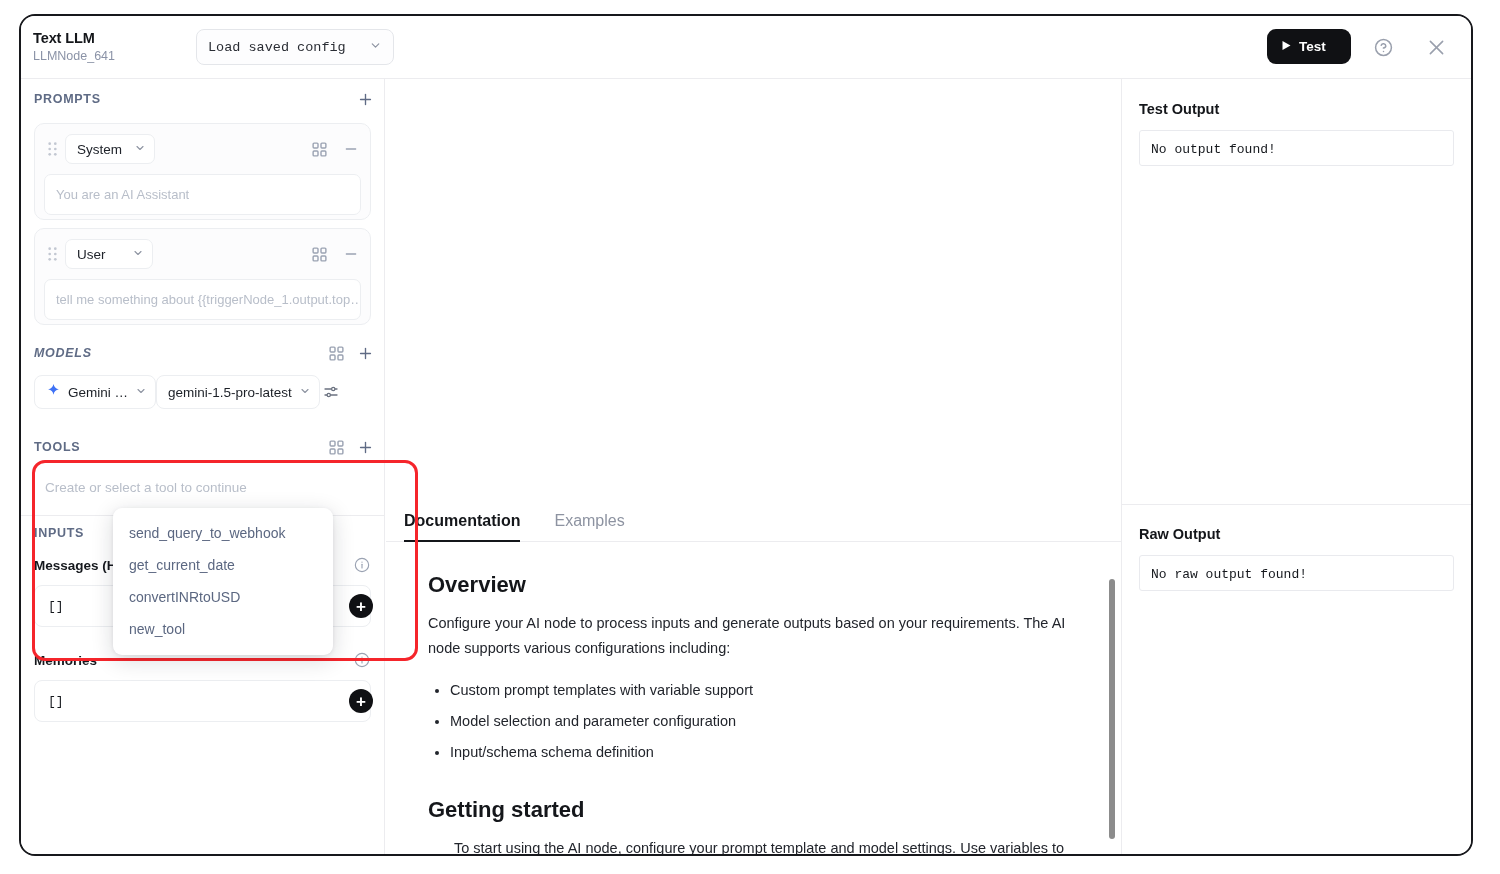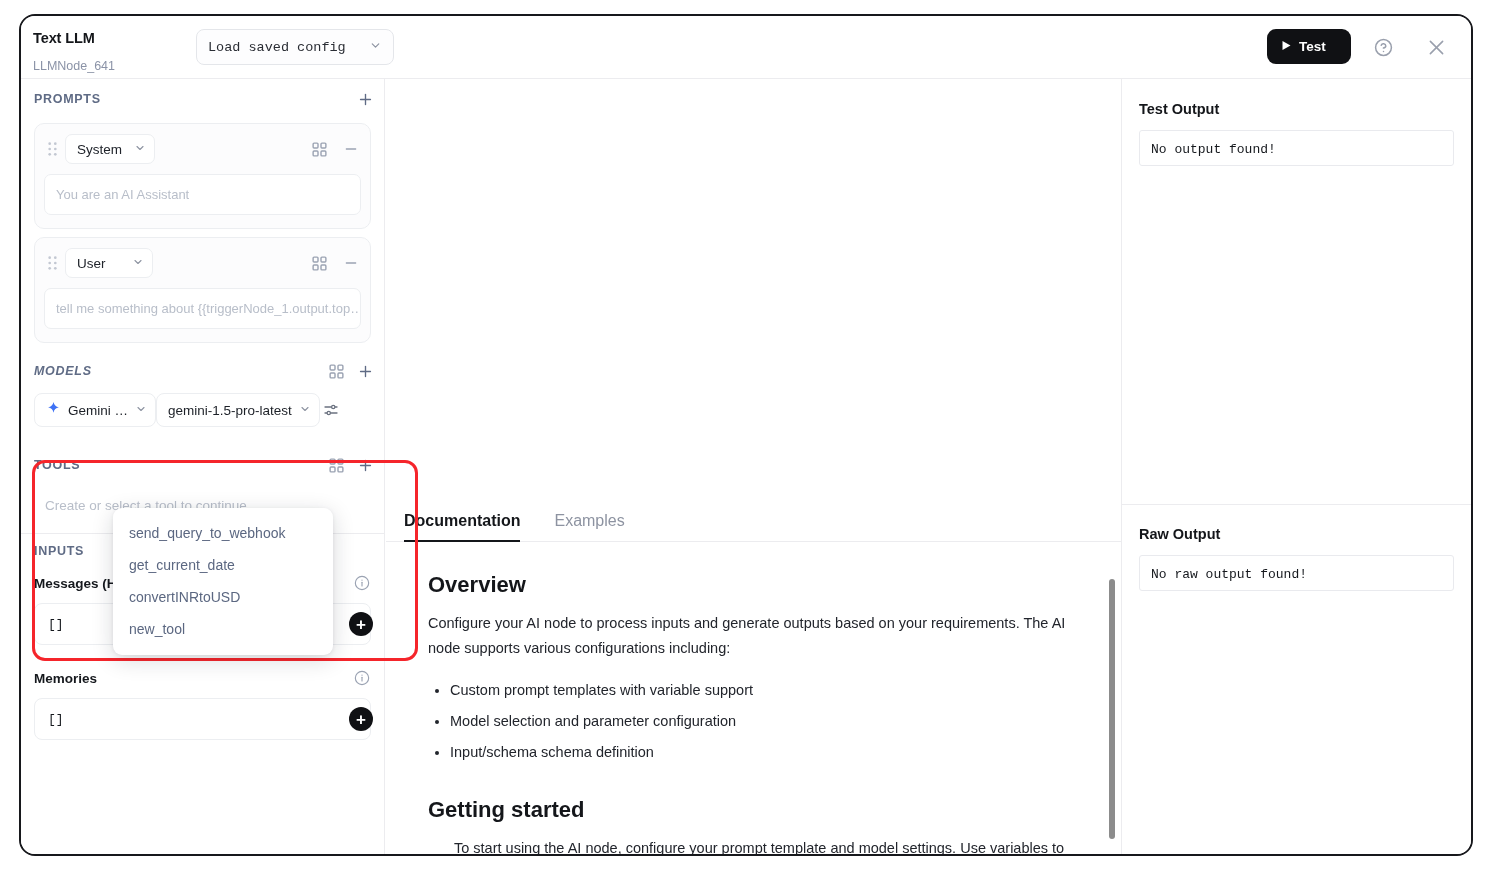--- a/index.html
+++ b/index.html
@@ -26,21 +26,21 @@
     position: absolute; left: 0; top: 0; right: 0; height: 63px;
     background: #ffffff;
     border-bottom: 1px solid #ececef;
   }
   #title-block { position: absolute; left: 12px; top: 13px; }
   #title-block .t-main {
     font-size: 14.5px; font-weight: bold; color: #14161a; line-height: 18px;
     letter-spacing: -0.1px;
   }
   #title-block .t-sub {
-    font-size: 12.5px; color: #8b93a7; line-height: 17px; margin-top: 11px;
+    font-size: 12.5px; color: #8b93a7; line-height: 17px; margin-top: 1px;
   }
 
   #config-select {
     position: absolute; left: 175px; top: 13px;
     width: 198px; height: 36px;
     background: #fdfdfe;
     border: 1px solid #e4e6ea;
     border-radius: 8px;
     display: flex; align-items: center; justify-content: space-between;
     padding: 0 11px;
@@ -95,21 +95,21 @@
   .plus-btn { cursor: pointer; line-height: 0; }
   .grid-btn { cursor: pointer; line-height: 0; }
 
   
   #prompts-wrap { padding: 4px 0 0 0; }
   .prompt-card {
     margin: 0 13px 8px 13px;
     border: 1px solid #eceef1;
     border-radius: 10px;
     background: #fcfcfd;
-    padding: 9px 9px 13px 9px;
+    padding: 9px 9px 4px 9px;
   }
   .prompt-row { display: flex; align-items: center; position: relative; height: 32px; }
   .grip { width: 16px; display: flex; justify-content: center; cursor: grab; }
   .role-select {
     margin-left: 5px;
     min-width: 88px; height: 30px;
     background: #ffffff;
     border: 1px solid #eceef1;
     border-radius: 7px;
     display: flex; align-items: center; justify-content: space-between;

